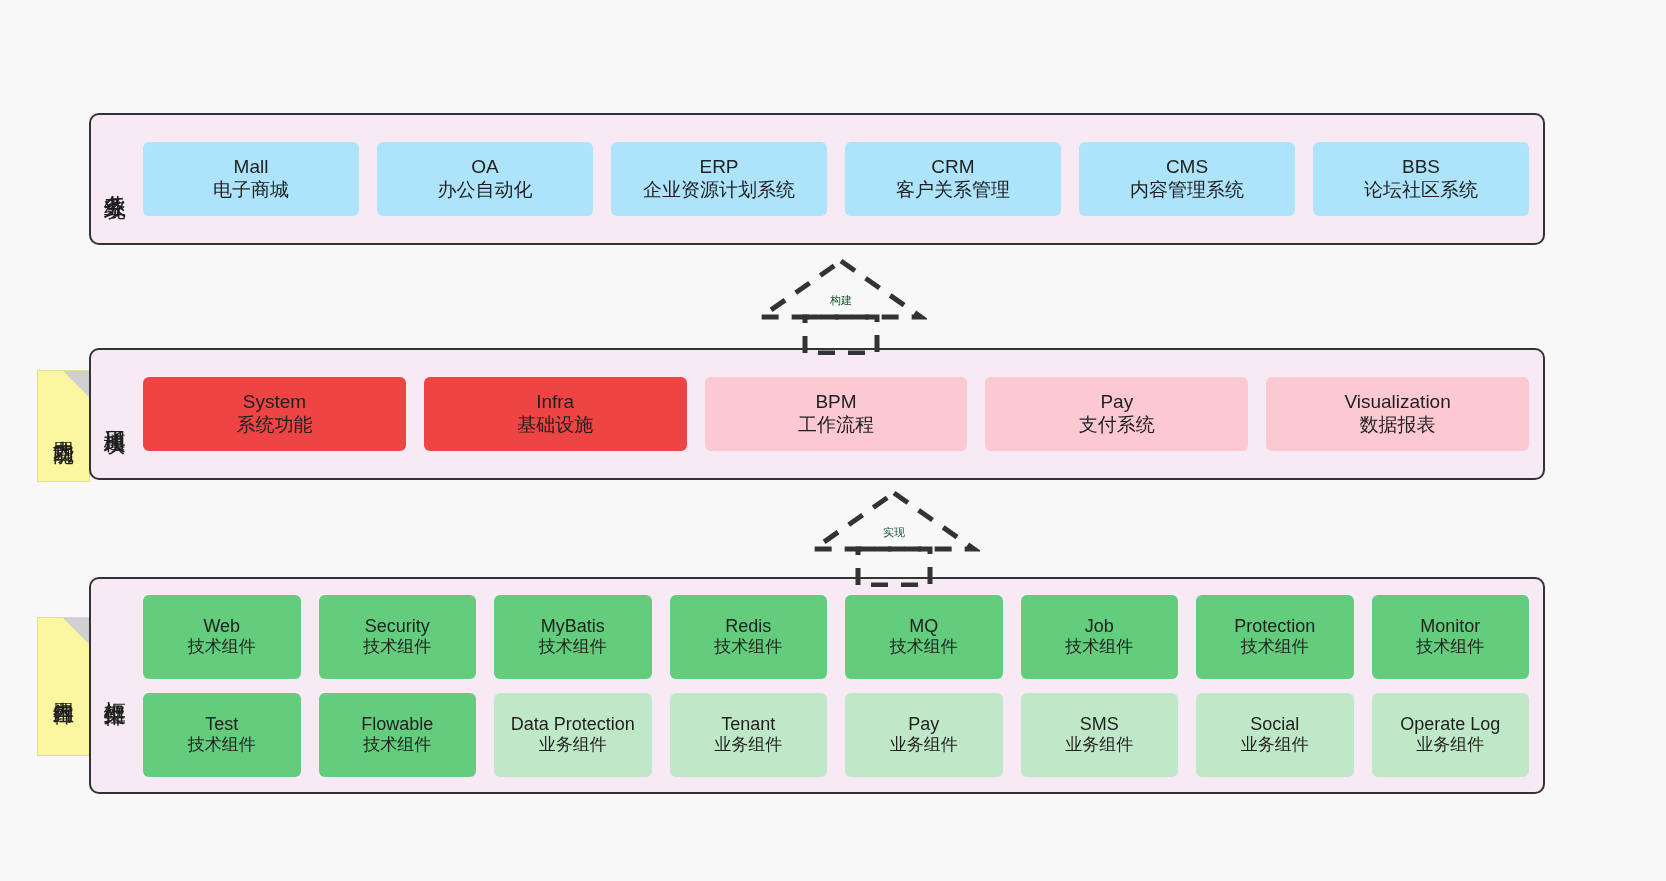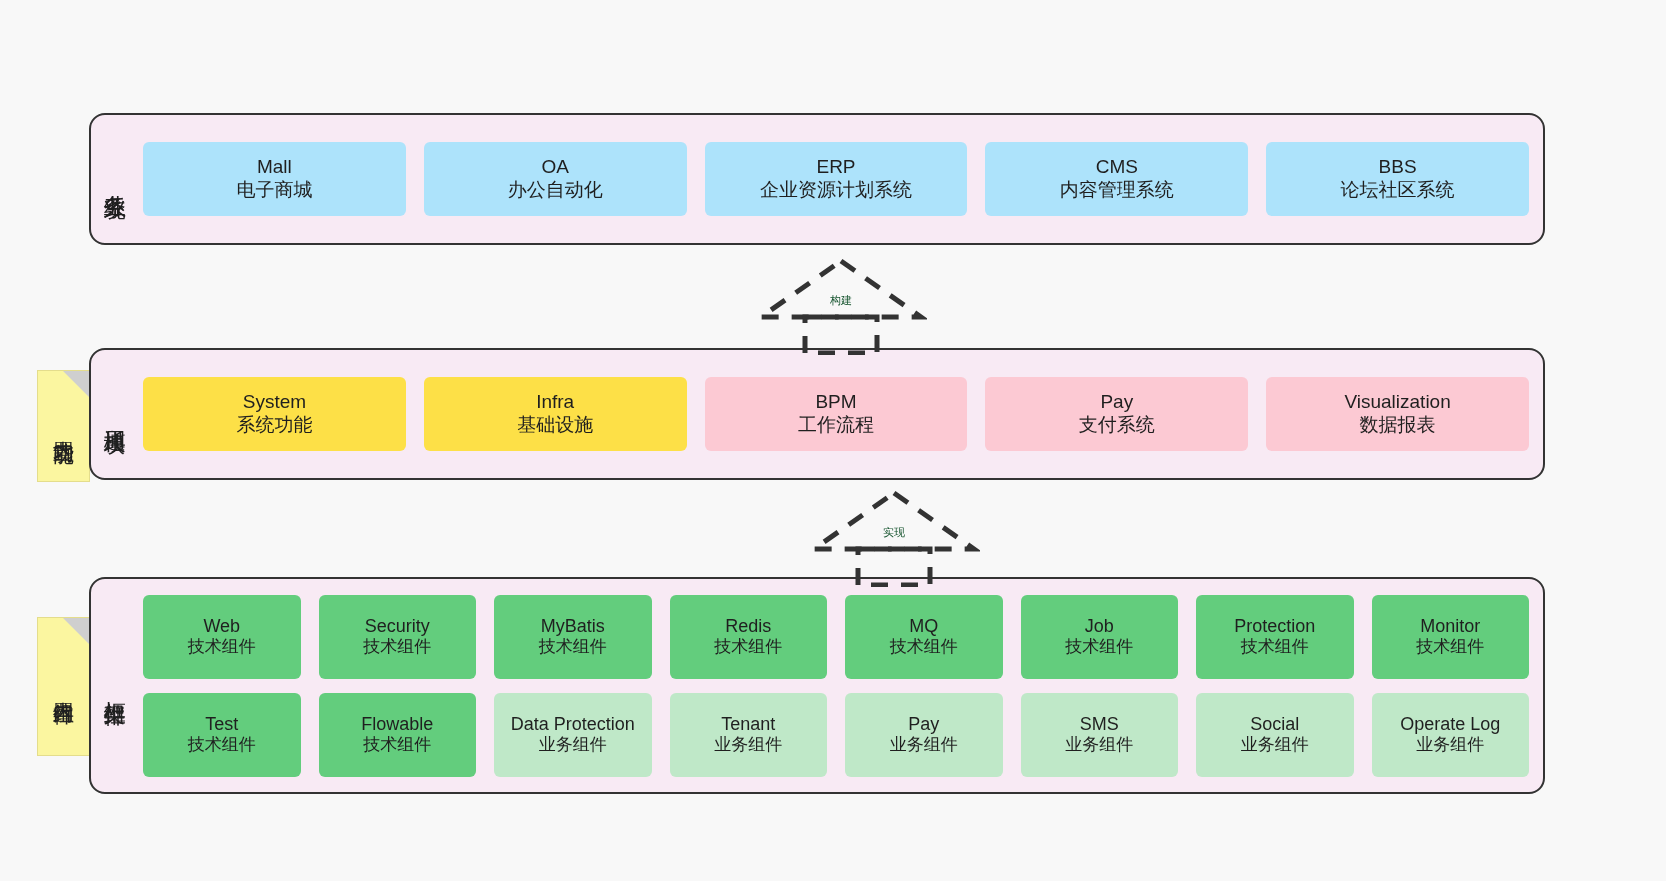--- a/index.html
+++ b/index.html
@@ -17,21 +17,21 @@
     height: 881px;
     background: #f8f8f8;
   }
 
   
   .layer {
     position: absolute;
     box-sizing: border-box;
     background: #f8eaf4;
     border: 2px solid #333333;
-    border-radius: 16px;
+    border-radius: 10px;
     display: flex;
     align-items: stretch;
     z-index: 2;
   }
   .layer-title {
     flex: 0 0 auto;
     width: 48px;
     display: flex;
     align-items: center;
     justify-content: center;
@@ -68,21 +68,21 @@
     color: #1f1f1f;
     line-height: 1.2;
     padding: 4px 2px;
     box-sizing: border-box;
   }
   .cell .en { font-size: 19px; }
   .cell .cn { font-size: 19px; }
 
   
   .c-blue       { background: #ade3fb; }
-  .c-red        { background: #fde047; }
+  .c-red        { background: #ef4444; }
   .c-pink       { background: #fcc9d3; }
   .c-green      { background: #63cd7d; }
   .c-lightgreen { background: #bfe8c8; }
 
   
   #layer-business  { left: 89px;  top: 113px; width: 1456px; height: 132px; }
   #layer-business .row { height: 74px; }
 
   #layer-common    { left: 89px;  top: 348px; width: 1456px; height: 132px; }
   #layer-common .row { height: 74px; }
@@ -160,20 +160,24 @@
         </div>
         <div class="cell c-blue">
           <span class="en">OA</span>
           <span class="cn">办公自动化</span>
         </div>
         <div class="cell c-blue">
           <span class="en">ERP</span>
           <span class="cn">企业资源计划系统</span>
         </div>
         <div class="cell c-blue">
+          <span class="en">CRM</span>
+          <span class="cn">客户关系管理</span>
+        </div>
+        <div class="cell c-blue">
           <span class="en">CMS</span>
           <span class="cn">内容管理系统</span>
         </div>
         <div class="cell c-blue">
           <span class="en">BBS</span>
           <span class="cn">论坛社区系统</span>
         </div>
       </div>
     </div>
   </div>

